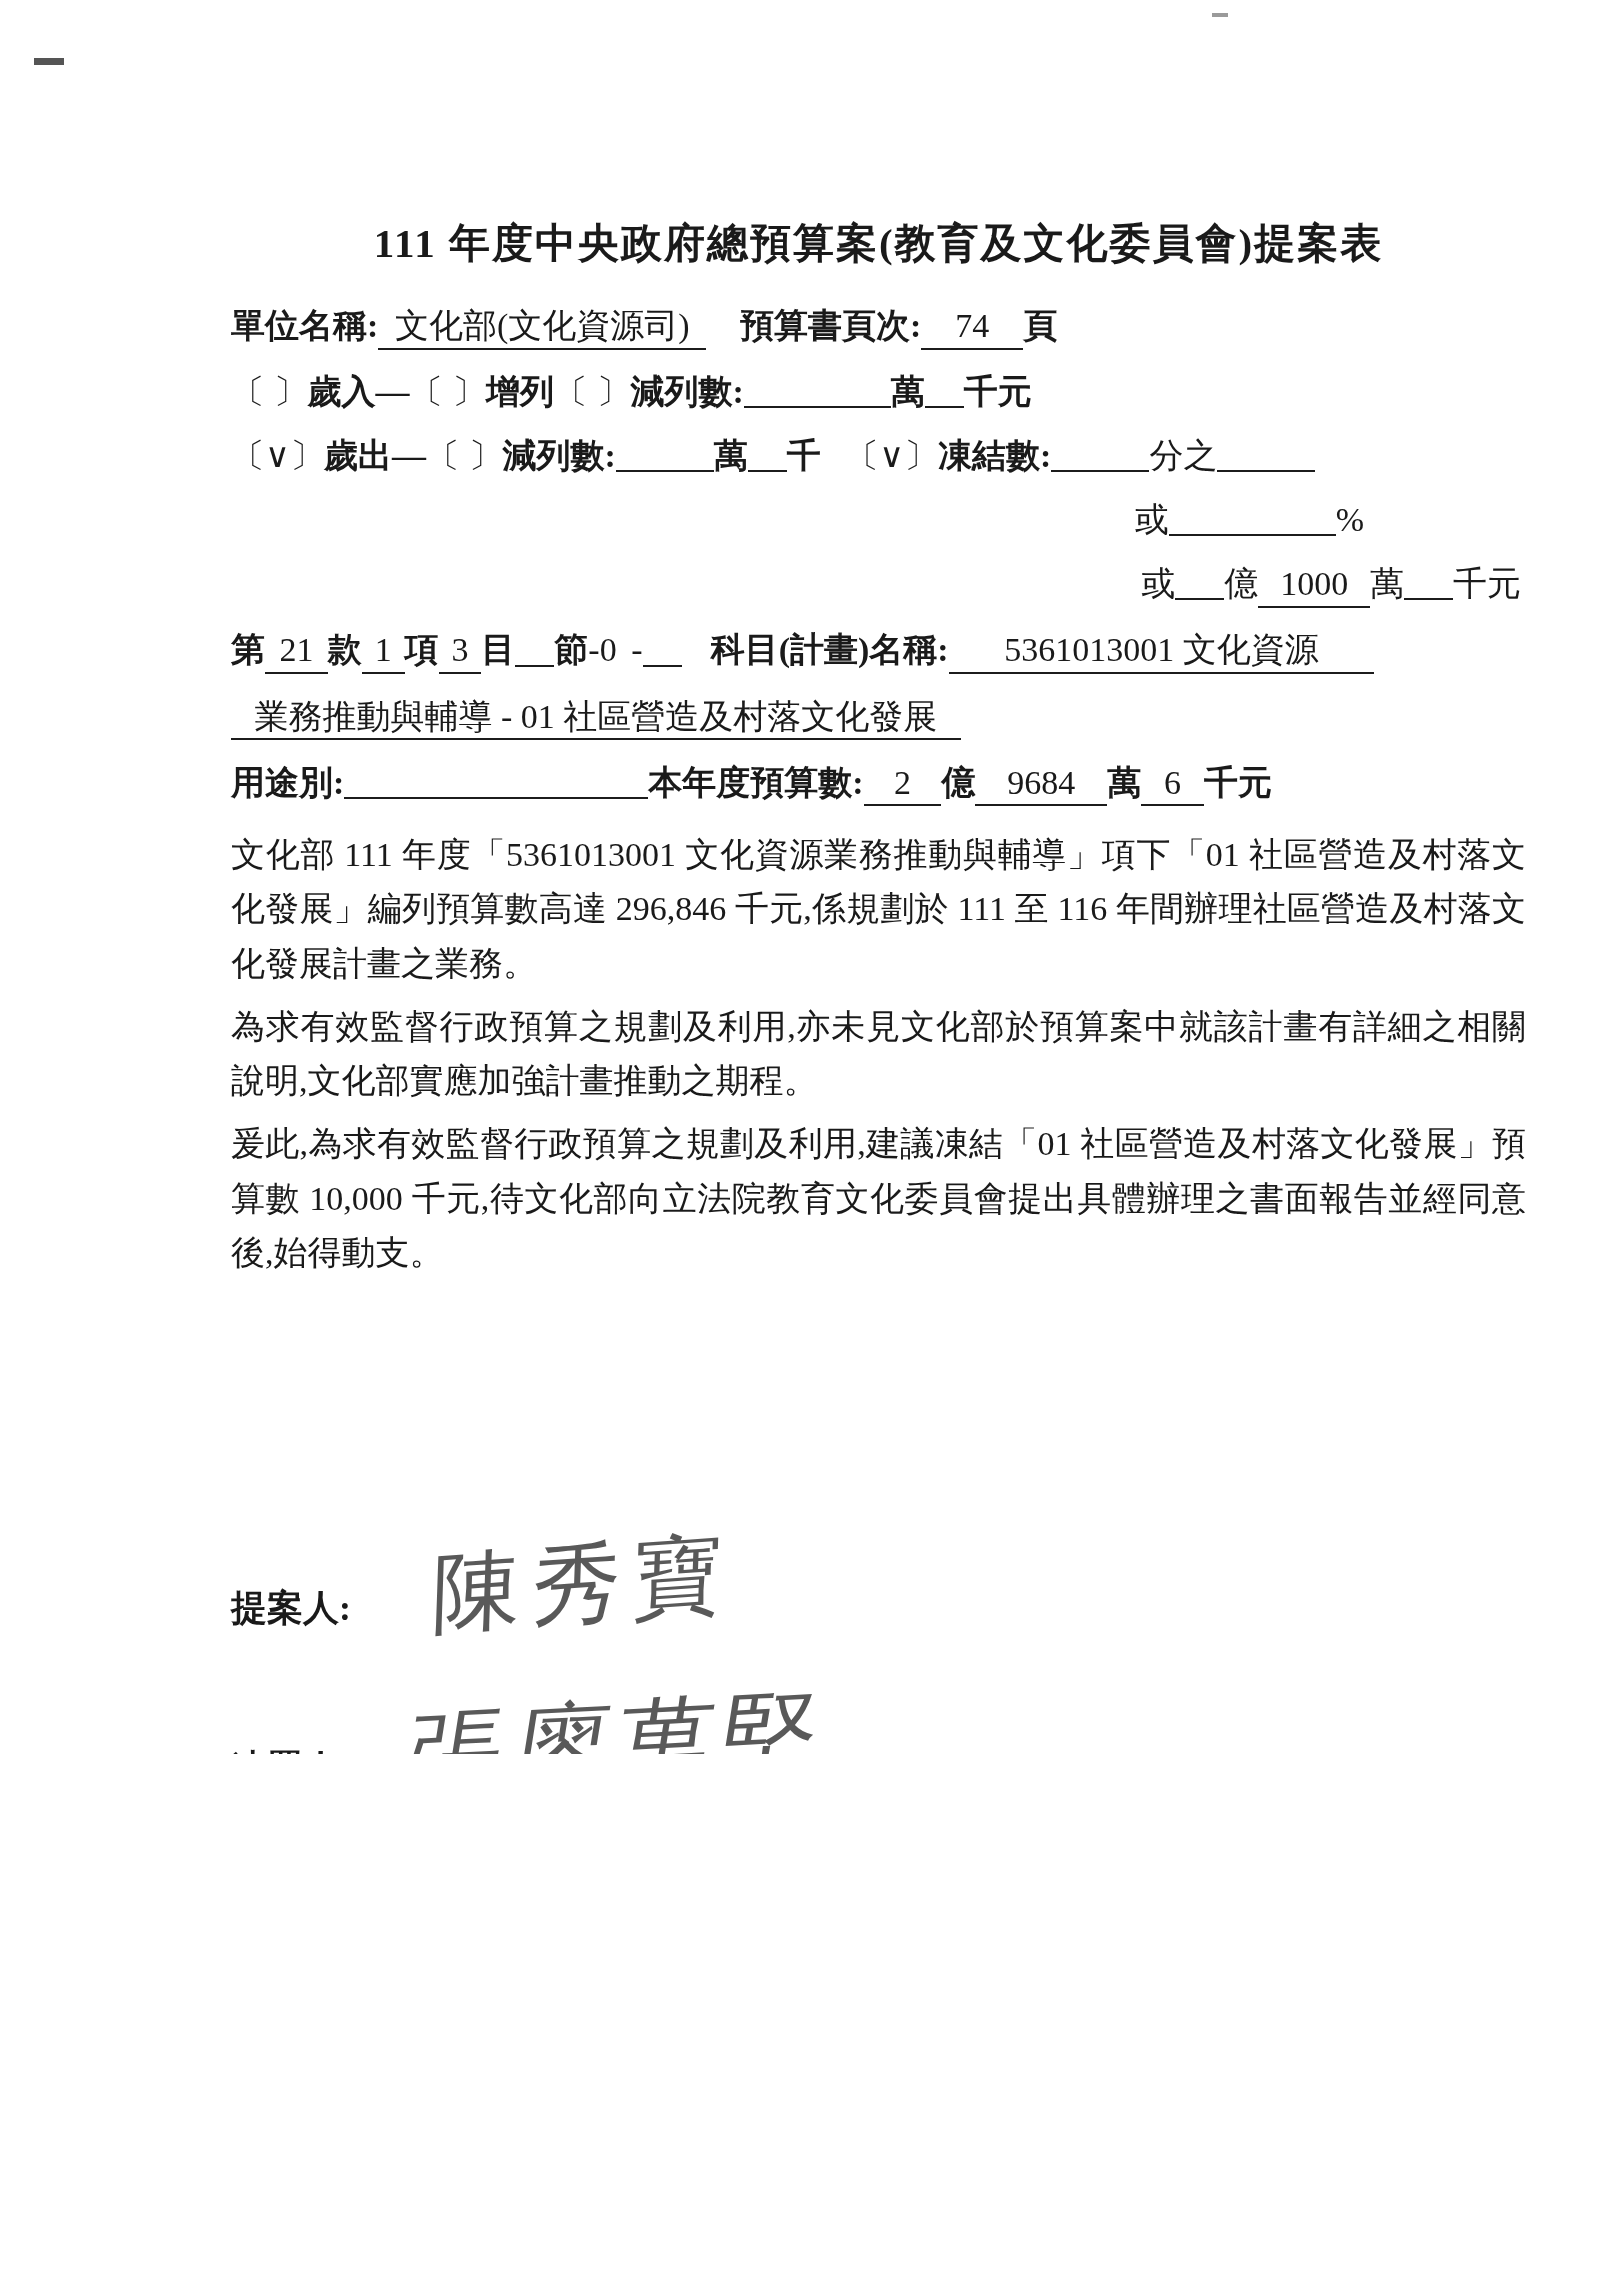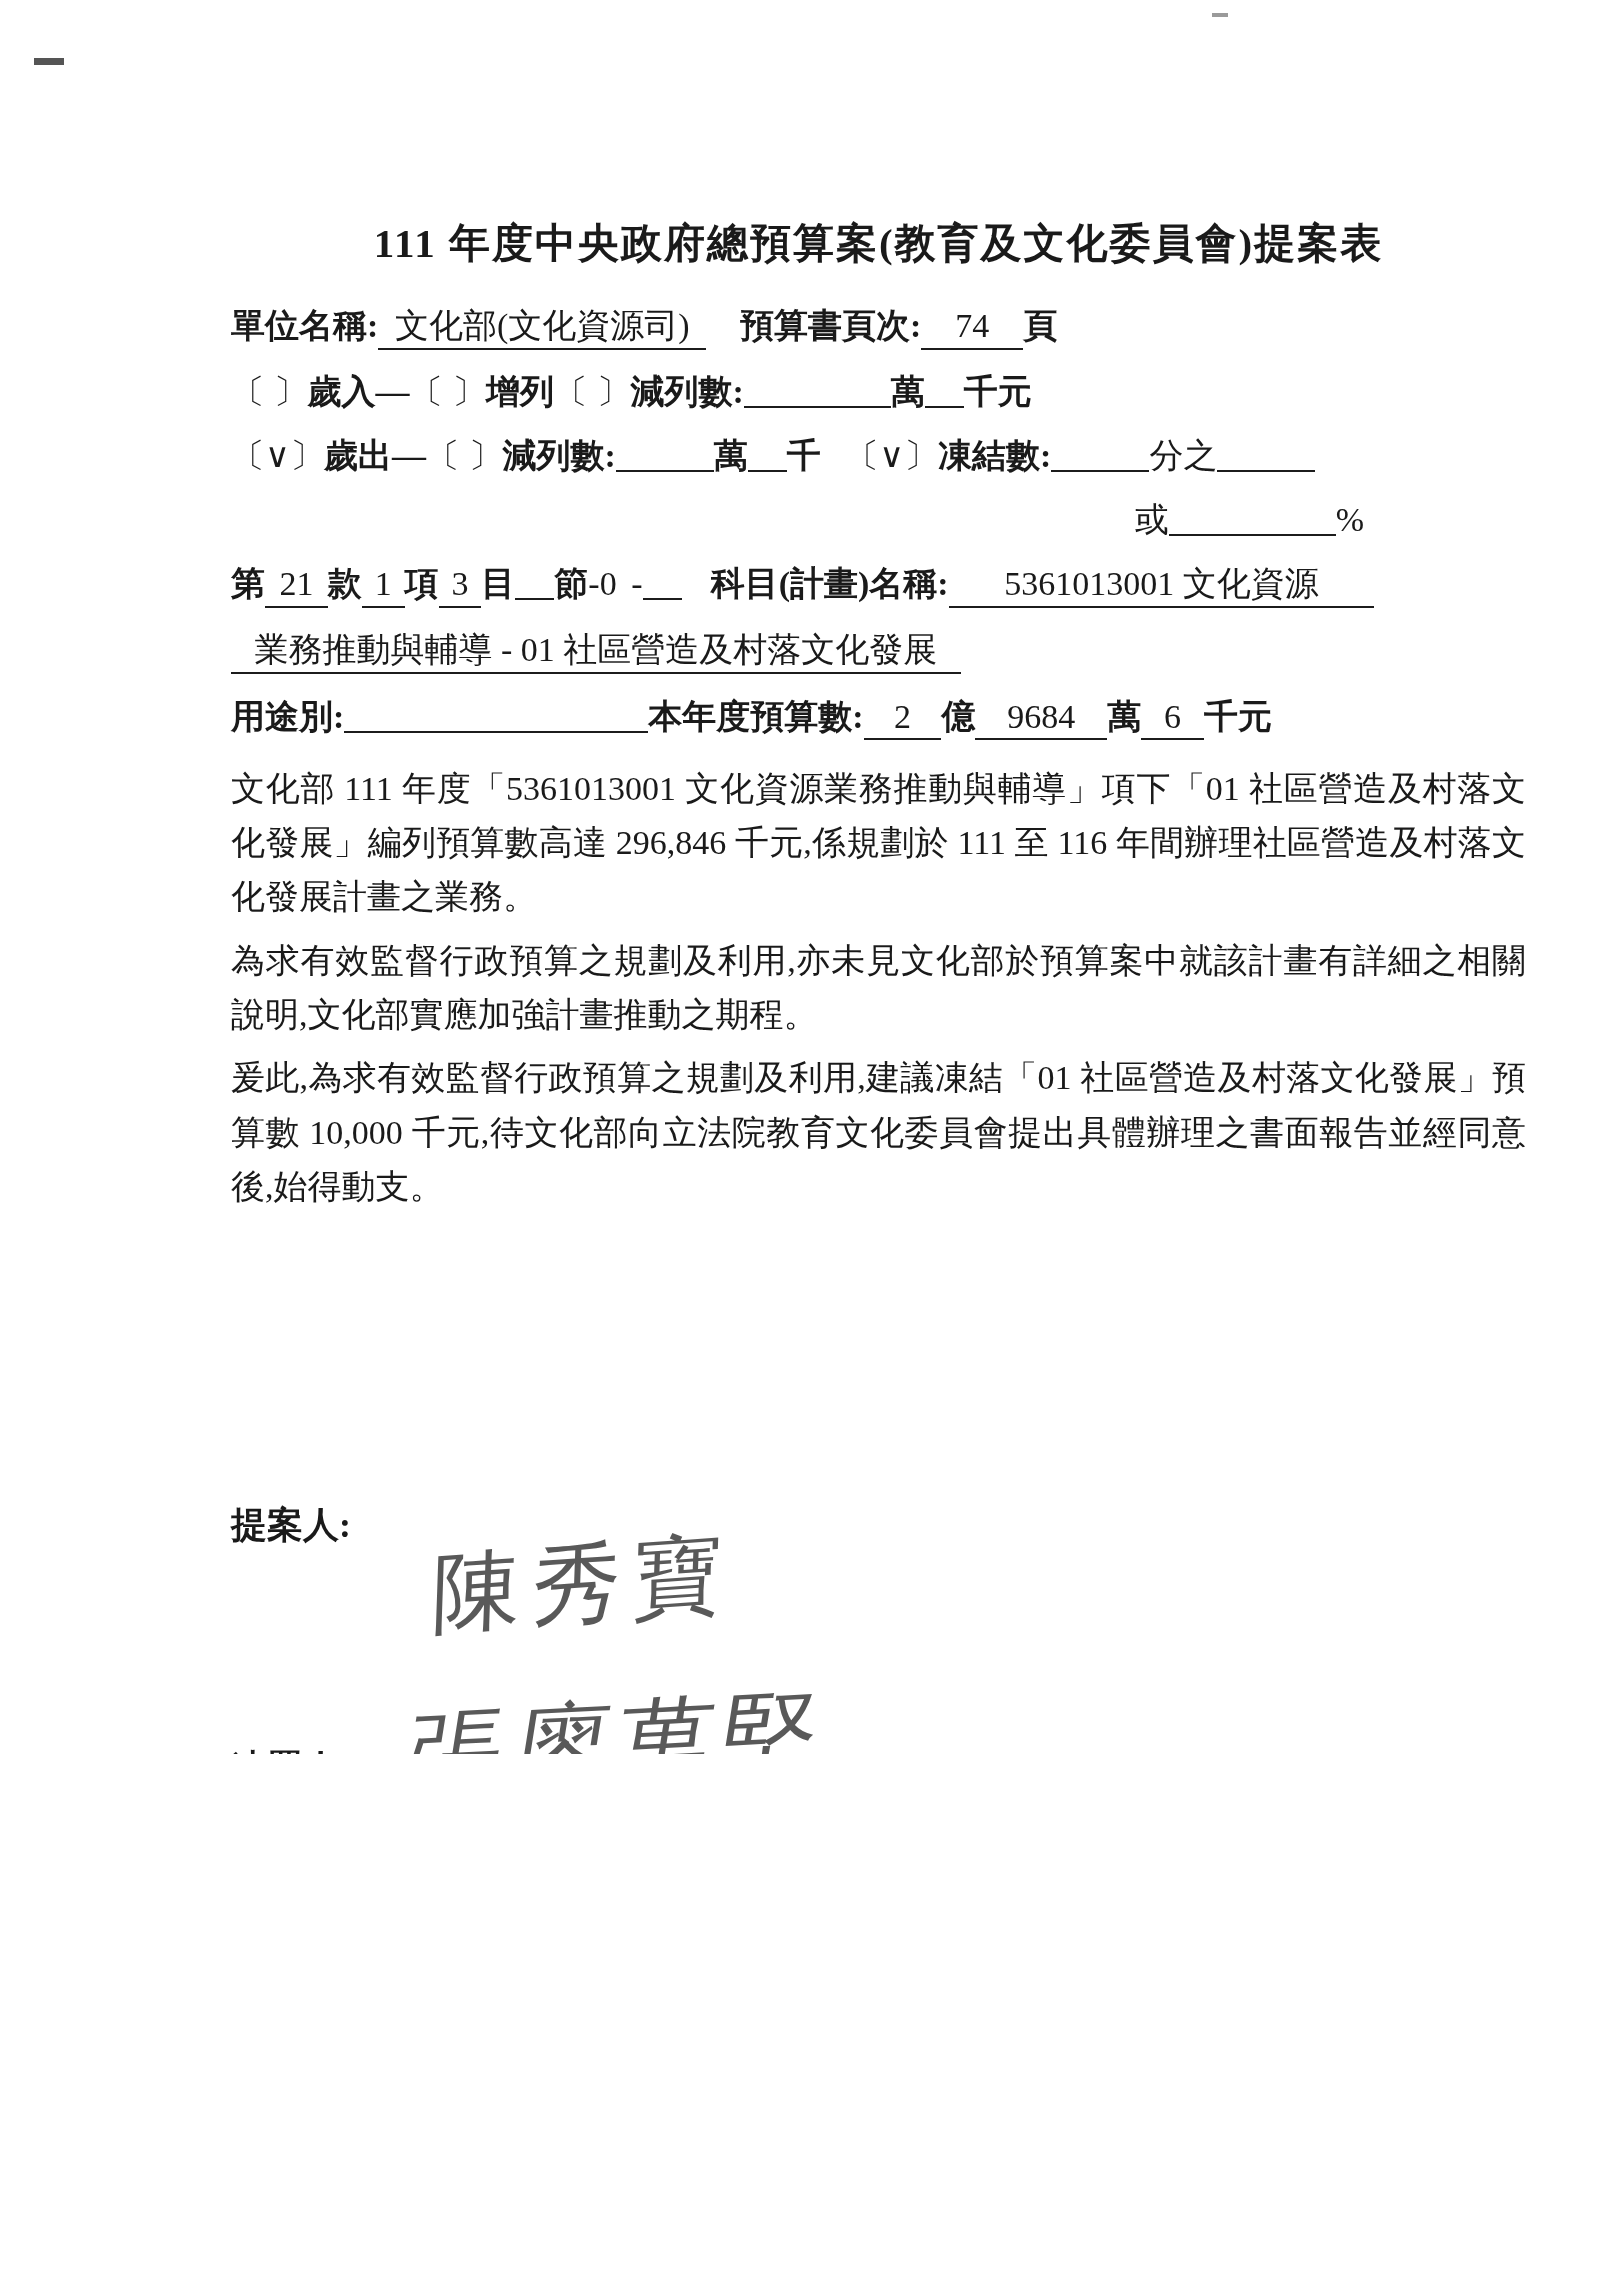--- a/index.html
+++ b/index.html
@@ -130,32 +130,33 @@
   <div class="artifact artifact-1"></div>
   <div class="artifact artifact-2"></div>
 
   <div class="content">
     <h1 class="title">111 年度中央政府總預算案(教育及文化委員會)提案表</h1>
 
     <div class="form-line"><span class="seg seg-label">單位名稱:</span><span class="seg seg-field" style="min-width: 314px;">文化部(文化資源司)</span><span class="seg seg-gap" style="min-width: 34px; width: 34px;"></span><span class="seg seg-label">預算書頁次:</span><span class="seg seg-field" style="min-width: 88px;">74</span><span class="seg seg-label">頁</span></div>
     <div class="form-line"><span class="seg seg-text">〔 〕</span><span class="seg seg-label">歲入—</span><span class="seg seg-text">〔 〕</span><span class="seg seg-label">增列</span><span class="seg seg-text">〔 〕</span><span class="seg seg-label">減列數:</span><span class="seg seg-blank" style="min-width: 147px; width: 147px;"></span><span class="seg seg-label">萬</span><span class="seg seg-blank" style="min-width: 39px; width: 39px;"></span><span class="seg seg-label">千元</span></div>
     <div class="form-line"><span class="seg seg-text">〔∨〕</span><span class="seg seg-label">歲出—</span><span class="seg seg-text">〔 〕</span><span class="seg seg-label">減列數:</span><span class="seg seg-blank" style="min-width: 98px; width: 98px;"></span><span class="seg seg-label">萬</span><span class="seg seg-blank" style="min-width: 39px; width: 39px;"></span><span class="seg seg-label">千</span><span class="seg seg-gap" style="min-width: 24.5px; width: 24.5px;"></span><span class="seg seg-text">〔∨〕</span><span class="seg seg-label">凍結數:</span><span class="seg seg-blank" style="min-width: 98px; width: 98px;"></span><span class="seg seg-text">分之</span><span class="seg seg-blank" style="min-width: 98px; width: 98px;"></span></div>
     <div class="form-line line-right or1"><span class="seg seg-text">或</span><span class="seg seg-blank" style="min-width: 167px; width: 167px;"></span><span class="seg seg-text">%</span></div>
+    <div class="form-line line-right or2"><span class="seg seg-text">或</span><span class="seg seg-blank" style="min-width: 49px; width: 49px;"></span><span class="seg seg-text">億</span><span class="seg seg-field" style="min-width: 98px;">1000</span><span class="seg seg-text">萬</span><span class="seg seg-blank" style="min-width: 49px; width: 49px;"></span><span class="seg seg-text">千元</span></div>
     <div class="form-line"><span class="seg seg-label">第</span><span class="seg seg-field" style="min-width: 49px;">21</span><span class="seg seg-label">款</span><span class="seg seg-field" style="min-width: 29px;">1</span><span class="seg seg-label">項</span><span class="seg seg-field" style="min-width: 29px;">3</span><span class="seg seg-label">目</span><span class="seg seg-blank" style="min-width: 39px; width: 39px;"></span><span class="seg seg-label">節</span><span class="seg seg-text">-0</span><span class="seg seg-gap" style="min-width: 14.7px; width: 14.7px;"></span><span class="seg seg-text">-</span><span class="seg seg-blank" style="min-width: 39px; width: 39px;"></span><span class="seg seg-gap" style="min-width: 29px; width: 29px;"></span><span class="seg seg-label">科目(計畫)名稱:</span><span class="seg seg-field" style="min-width: 412px;">5361013001 文化資源</span></div>
     <div class="form-line"><span class="seg seg-field" style="min-width: 716px;">業務推動與輔導 - 01 社區營造及村落文化發展</span></div>
     <div class="form-line"><span class="seg seg-label">用途別:</span><span class="seg seg-blank" style="min-width: 304px; width: 304px;"></span><span class="seg seg-label">本年度預算數:</span><span class="seg seg-field" style="min-width: 64px;">2</span><span class="seg seg-label">億</span><span class="seg seg-field" style="min-width: 118px;">9684</span><span class="seg seg-label">萬</span><span class="seg seg-field" style="min-width: 49px;">6</span><span class="seg seg-label">千元</span></div>
 
 
     <p class="para">文化部 111 年度「5361013001 文化資源業務推動與輔導」項下「01 社區營造及村落文化發展」編列預算數高達 296,846 千元,係規劃於 111 至 116 年間辦理社區營造及村落文化發展計畫之業務。</p>
     <p class="para">為求有效監督行政預算之規劃及利用,亦未見文化部於預算案中就該計畫有詳細之相關說明,文化部實應加強計畫推動之期程。</p>
     <p class="para">爰此,為求有效監督行政預算之規劃及利用,建議凍結「01 社區營造及村落文化發展」預算數 10,000 千元,待文化部向立法院教育文化委員會提出具體辦理之書面報告並經同意後,始得動支。</p>
   </div>
 
   <div class="sig-layer">
-    <div class="sig-label" style="left:231px; top:1501px;">提案人:</div>
+    <div class="sig-label" style="left:231px; top:1584px;">提案人:</div>
     <div class="handwriting hw-proposer">陳秀寶</div>
 
     <div class="sig-label" style="left:231px; top:1744px;">連署人:</div>
     <div class="handwriting hw-cosig1">張廖萬堅</div>
     <div class="handwriting hw-cosig2">黃國書</div>
 
     <div class="handwriting hw-bignum">49</div>
     <div class="handwriting hw-pagenum">74</div>
   </div>
 </div>

